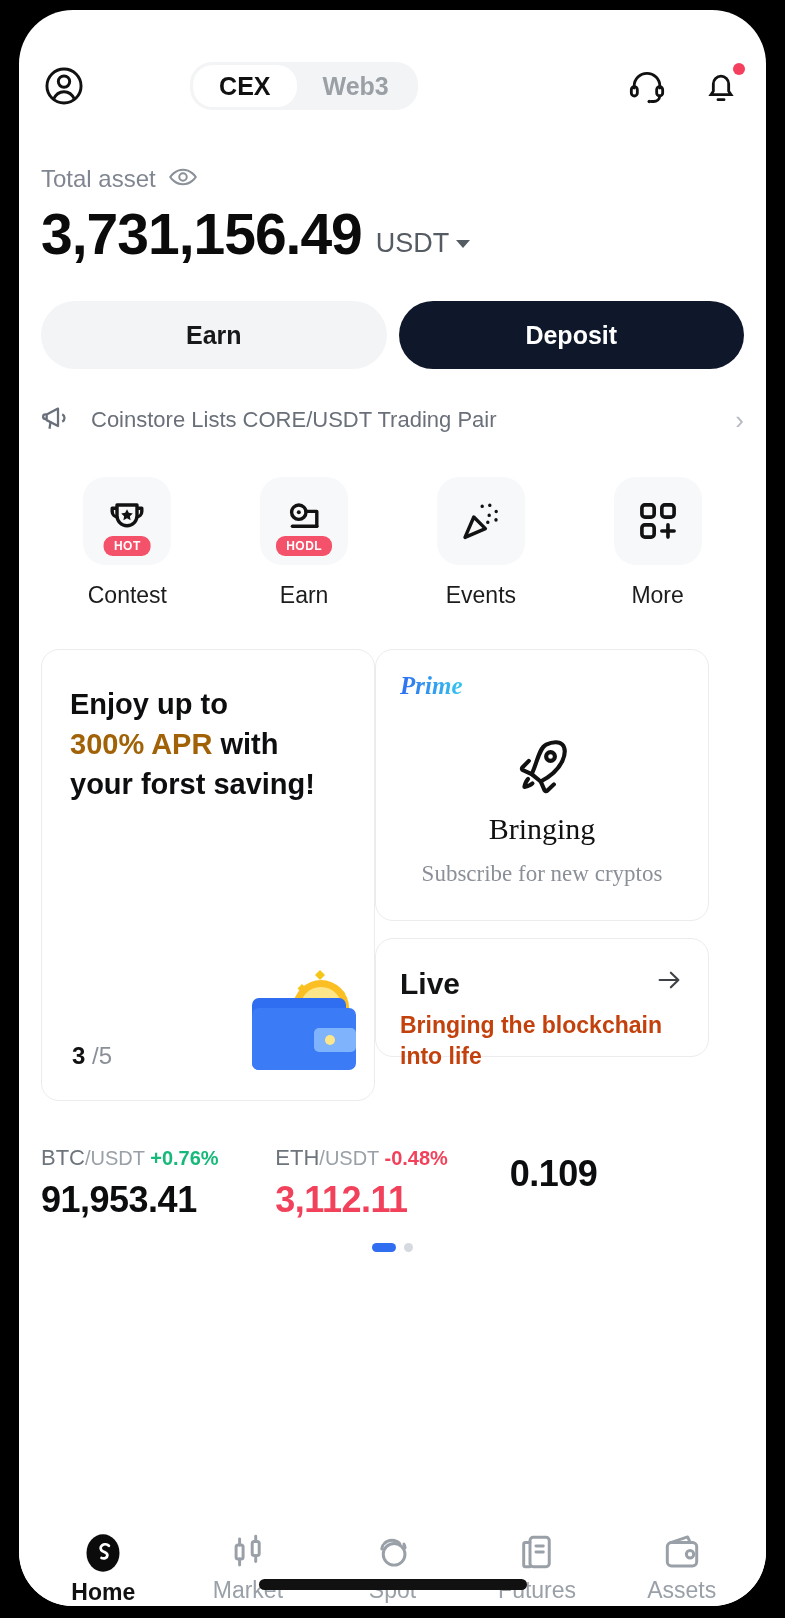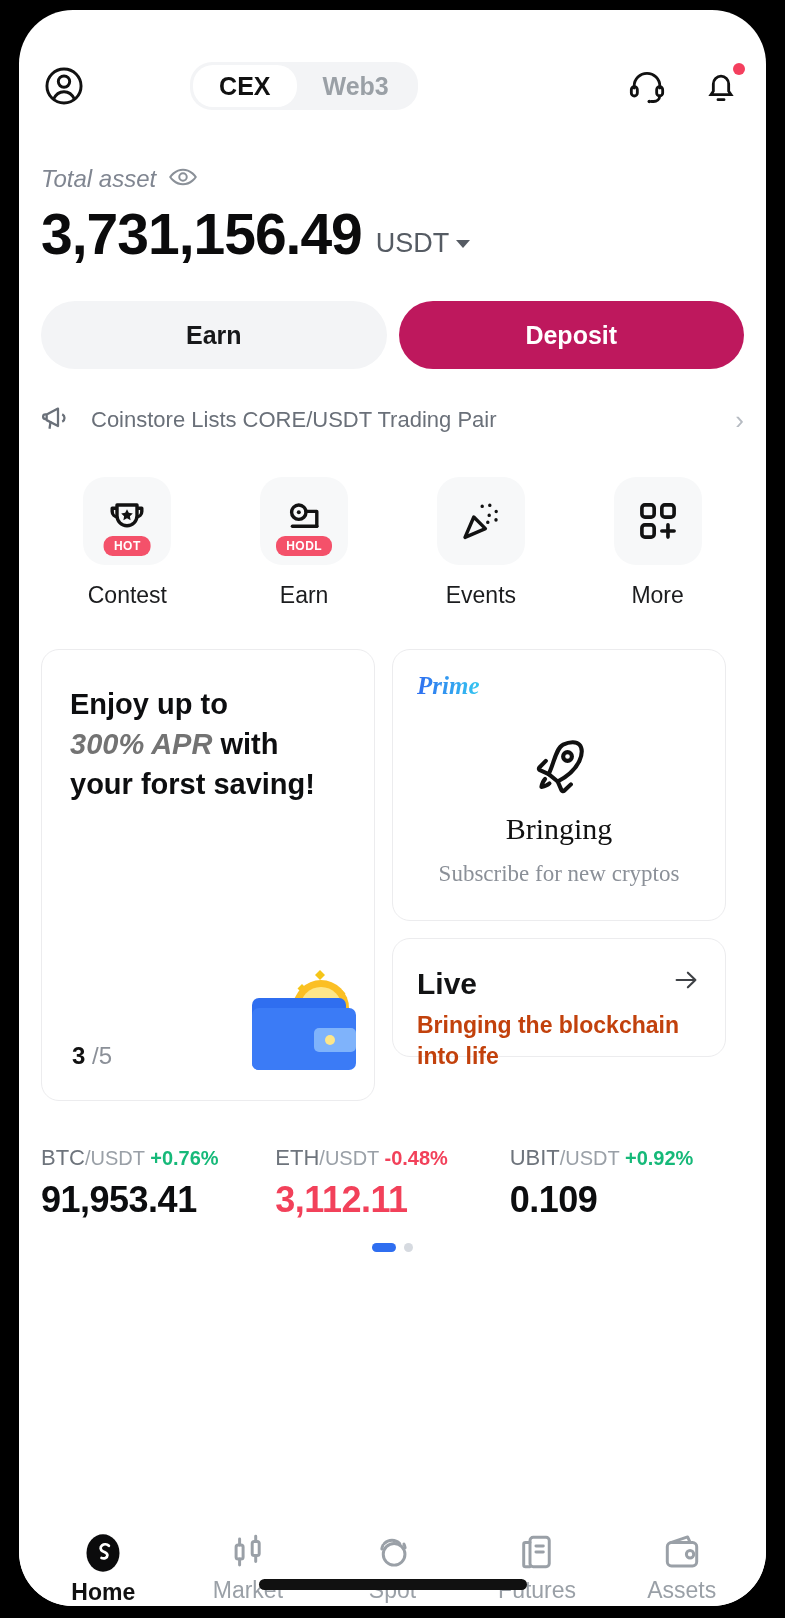--- a/index.html
+++ b/index.html
@@ -51,36 +51,36 @@
   .hdr-right { display: flex; align-items: center; gap: 28px; margin-left: auto; }
   .bell-wrap { position: relative; }
   .dot-badge {
     position: absolute; right: -1px; top: 0px;
     width: 12px; height: 12px; border-radius: 50%;
     background: #f43f5e;
   }
 
   
   .bal-block { padding: 40px 22px 0 22px; }
-  .bal-label-row { display: flex; align-items: center; gap: 12px; font-style: italic; }
+  .bal-label-row { display: flex; align-items: center; gap: 12px; }
   .bal-label { font-size: 24px; color: #808691; }
   .bal-amount-row { display: flex; align-items: flex-end; gap: 14px; margin-top: 10px; }
   .bal-amount { font-size: 57px; font-weight: 700; letter-spacing: -1px; color: #0b0b0c; line-height: 1; }
   .bal-cur { font-size: 27px; color: #555b63; padding-bottom: 4px; display: flex; align-items: center; gap: 7px; }
   .caret { width: 0; height: 0; border-left: 7px solid transparent; border-right: 7px solid transparent; border-top: 8px solid #555b63; }
 
   
   .actions { display: flex; gap: 12px; padding: 38px 22px 0 22px; }
   .btn {
     flex: 1; height: 68px; border-radius: 34px;
     display: flex; align-items: center; justify-content: center;
     font-size: 25px; font-weight: 600;
   }
   .btn-earn { background: #f3f4f6; color: #17181a; }
-  .btn-deposit { background: #be185d; color: #fff; }
+  .btn-deposit { background: #0f172a; color: #fff; }
 
   
   .announce {
     display: flex; align-items: center; gap: 16px;
     padding: 32px 22px 0 22px;
   }
   .announce-text { font-size: 22px; color: #6a7079; flex: 1; }
   .chev { color: #b6bbc2; font-size: 26px; }
 
   
@@ -94,25 +94,25 @@
   }
   .pill-badge {
     position: absolute; bottom: 9px; left: 50%; transform: translateX(-50%);
     background: #f4516a; color: #fff;
     font-size: 12px; font-weight: 700; letter-spacing: .5px;
     padding: 3px 10px; border-radius: 9px; white-space: nowrap;
   }
   .quick-label { margin-top: 17px; font-size: 23px; color: #1b1c1e; }
 
   
-  .cards { display: flex; gap: 17px; padding: 40px 22px 0 22px; }
+  .cards { display: flex; padding: 40px 22px 0 22px; }
   .card { border: 1px solid #ececee; border-radius: 18px; background: #fff; }
   .card-left { width: 334px; height: 452px; position: relative; padding: 34px 28px; overflow: hidden; }
   .promo-title { font-size: 29px; font-weight: 700; line-height: 1.38; color: #0d0e10; }
-  .hl-blue { color: #737373; font-style: italic; }
+  .hl-blue { color: #a16207; }
   .pager { position: absolute; left: 30px; bottom: 30px; font-size: 24px; }
   .pager b { font-weight: 700; color: #111; }
   .pager span { color: #8b9098; }
   .wallet-art { position: absolute; right: 14px; bottom: 18px; width: 170px; height: 150px; }
 
   .card-right-col { display: flex; flex-direction: column; gap: 17px; width: 334px; }
   .card-prime { height: 272px; padding: 24px 22px; text-align: center; position: relative; font-family: Liberation Serif, serif; }
   .prime-tag {
     position: absolute; left: 24px; top: 22px;
     font-size: 25px; font-weight: 700; font-style: italic;
@@ -352,24 +352,20 @@
       <div class="tick-price p-dark">91,953.41</div>
     </div>
     <div class="tick">
       <div class="tick-hdr">
         <span class="sym">ETH</span><span>/USDT</span>
         <span class="tick-chg down">-0.48%</span>
       </div>
       <div class="tick-price p-red">3,112.11</div>
     </div>
     <div class="tick">
-      <div class="tick-hdr">
-        <span class="sym">UBIT</span><span>/USDT</span>
-        <span class="tick-chg up">+0.92%</span>
-      </div>
       <div class="tick-price p-dark">0.109</div>
     </div>
   </div>
 
   <div class="dots">
     <span class="dot active"></span>
     <span class="dot"></span>
   </div>
 
   <div class="bottom-nav">

